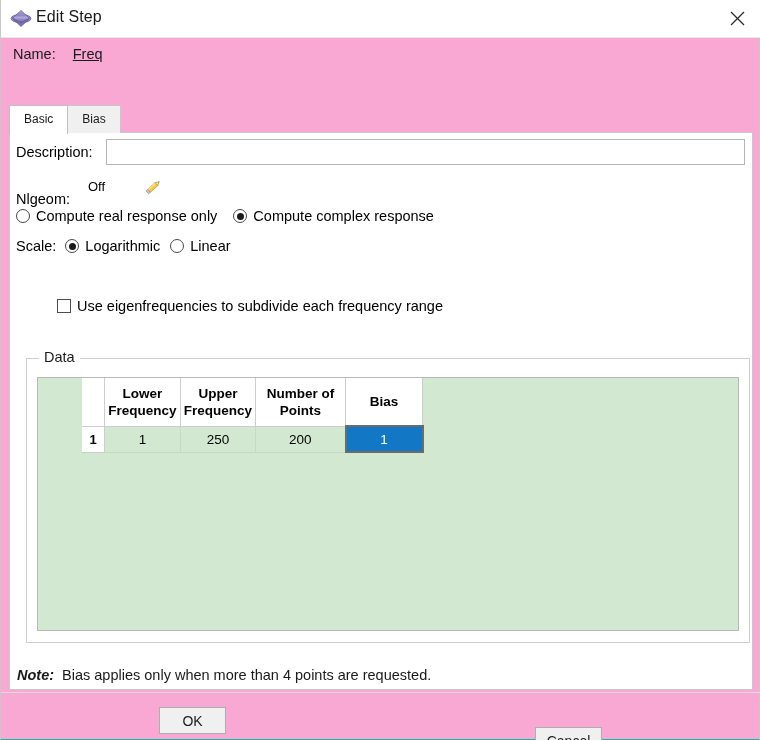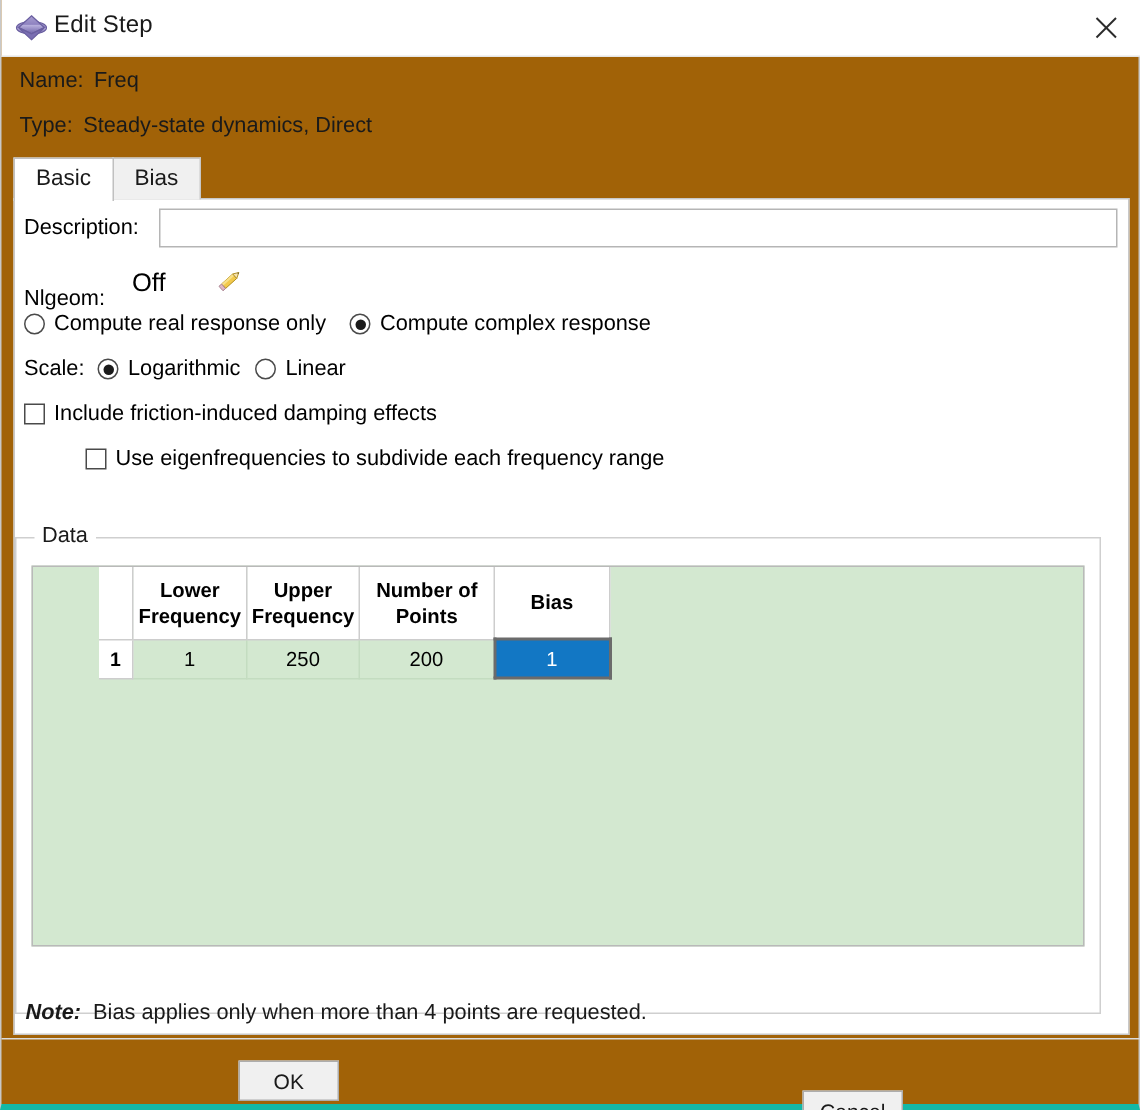--- a/index.html
+++ b/index.html
@@ -13,25 +13,25 @@
     font-family: "Liberation Sans", sans-serif;
     font-size: 14px;
     color: #000000;
     overflow: hidden;
   }
 
   .dialog {
     position: relative;
     width: 760px;
     height: 740px;
-    background: #a16207;
+    background: #f9a8d4;
     box-sizing: border-box;
     border-left: 1px solid #c8c8c8;
     border-right: 1px solid #c8c8c8;
-    border-bottom: 4px solid #14b8a6;
+    border-bottom: 1px solid #14b8a6;
   }
 
   
   .titlebar {
     position: absolute;
     left: 0; top: 0;
     width: 760px;
     height: 37px;
     background: #ffffff;
     border-bottom: 1px solid #e6e6e6;
@@ -61,35 +61,35 @@
 
   
   .hdr-row {
     position: absolute;
     left: 12px;
     font-size: 14.5px;
     color: #1a1a1a;
     white-space: nowrap;
   }
   .hdr-row .lbl { }
-  .hdr-row .val { margin-left: 7px; }
+  .hdr-row .val { margin-left: 17px; text-decoration: underline; }
   #row-name { top: 46px; }
   #row-type { top: 76px; }
 
   
   .tabstrip {
     position: absolute;
     left: 8px; top: 105px;
     height: 28px;
     display: flex;
     align-items: flex-end;
     z-index: 3;
   }
   .tab {
-    font-size: 15px;
+    font-size: 12px;
     padding: 4px 14px 5px 14px;
     border: 1px solid #c0c0c0;
     border-bottom: none;
     line-height: 18px;
     cursor: pointer;
     position: relative;
     color: #1a1a1a;
   }
   .tab.active {
     background: #ffffff;
@@ -138,21 +138,21 @@
 
   
   .nlgeom-label {
     position: absolute;
     left: 6px; top: 58px;
     font-size: 14.5px;
   }
   .nlgeom-value {
     position: absolute;
     left: 78px; top: 46px;
-    font-size: 17px;
+    font-size: 13px;
   }
   .pencil-btn {
     position: absolute;
     left: 128px; top: 42px;
     width: 30px; height: 24px;
     cursor: pointer;
     display: flex; align-items: center; justify-content: center;
   }
 
   
@@ -201,23 +201,23 @@
   .opt-text {
     margin-left: 6px;
     margin-right: 16px;
   }
   .opt-text.tight { margin-right: 10px; }
   .scale-lead { margin-right: 9px; }
 
   
   .group {
     position: absolute;
-    left: 0; top: 225px;
+    left: 16px; top: 225px;
     width: 724px;
-    height: 318px;
+    height: 285px;
     box-sizing: border-box;
     border: 1px solid #cfcfcf;
   }
   .group-title {
     position: absolute;
     left: 12px; top: -10px;
     background: #ffffff;
     padding: 0 5px;
     font-size: 14.5px;
     color: #1a1a1a;
@@ -354,23 +354,20 @@
       <svg width="15" height="15" viewBox="0 0 15 15">
         <line x1="1" y1="1" x2="14" y2="14" stroke="#2b2b2b" stroke-width="1.3"></line>
         <line x1="14" y1="1" x2="1" y2="14" stroke="#2b2b2b" stroke-width="1.3"></line>
       </svg>
     </div>
   </div>
 
   <div class="hdr-row" id="row-name">
     <span class="lbl">Name:</span><span class="val">Freq</span>
   </div>
-  <div class="hdr-row" id="row-type">
-    <span class="lbl">Type:</span><span class="val">Steady-state dynamics, Direct</span>
-  </div>
 
   <div class="tabstrip">
     <div class="tab active">
       <span>Basic</span>
     </div>
     <div class="tab inactive">
       <span>Bias</span>
     </div>
   </div>
 
@@ -405,24 +402,20 @@
     <div class="opt-row" id="row-scale">
       <span class="scale-lead">Scale:</span>
       <span class="radio checked">
           <span class="dot"></span>
         </span>
       <span class="opt-text tight">Logarithmic</span>
       <span class="radio"></span>
       <span class="opt-text">Linear</span>
     </div>
 
-    <div class="opt-row" id="row-chk1">
-      <span class="checkbox"></span>
-      <span class="opt-text">Include friction-induced damping effects</span>
-    </div>
     <div class="opt-row" id="row-chk2">
       <span class="checkbox"></span>
       <span class="opt-text">Use eigenfrequencies to subdivide each frequency range</span>
     </div>
 
     <div class="group">
       <span class="group-title">Data</span>
 
       <div class="table-wrap">
         <table class="grid">

